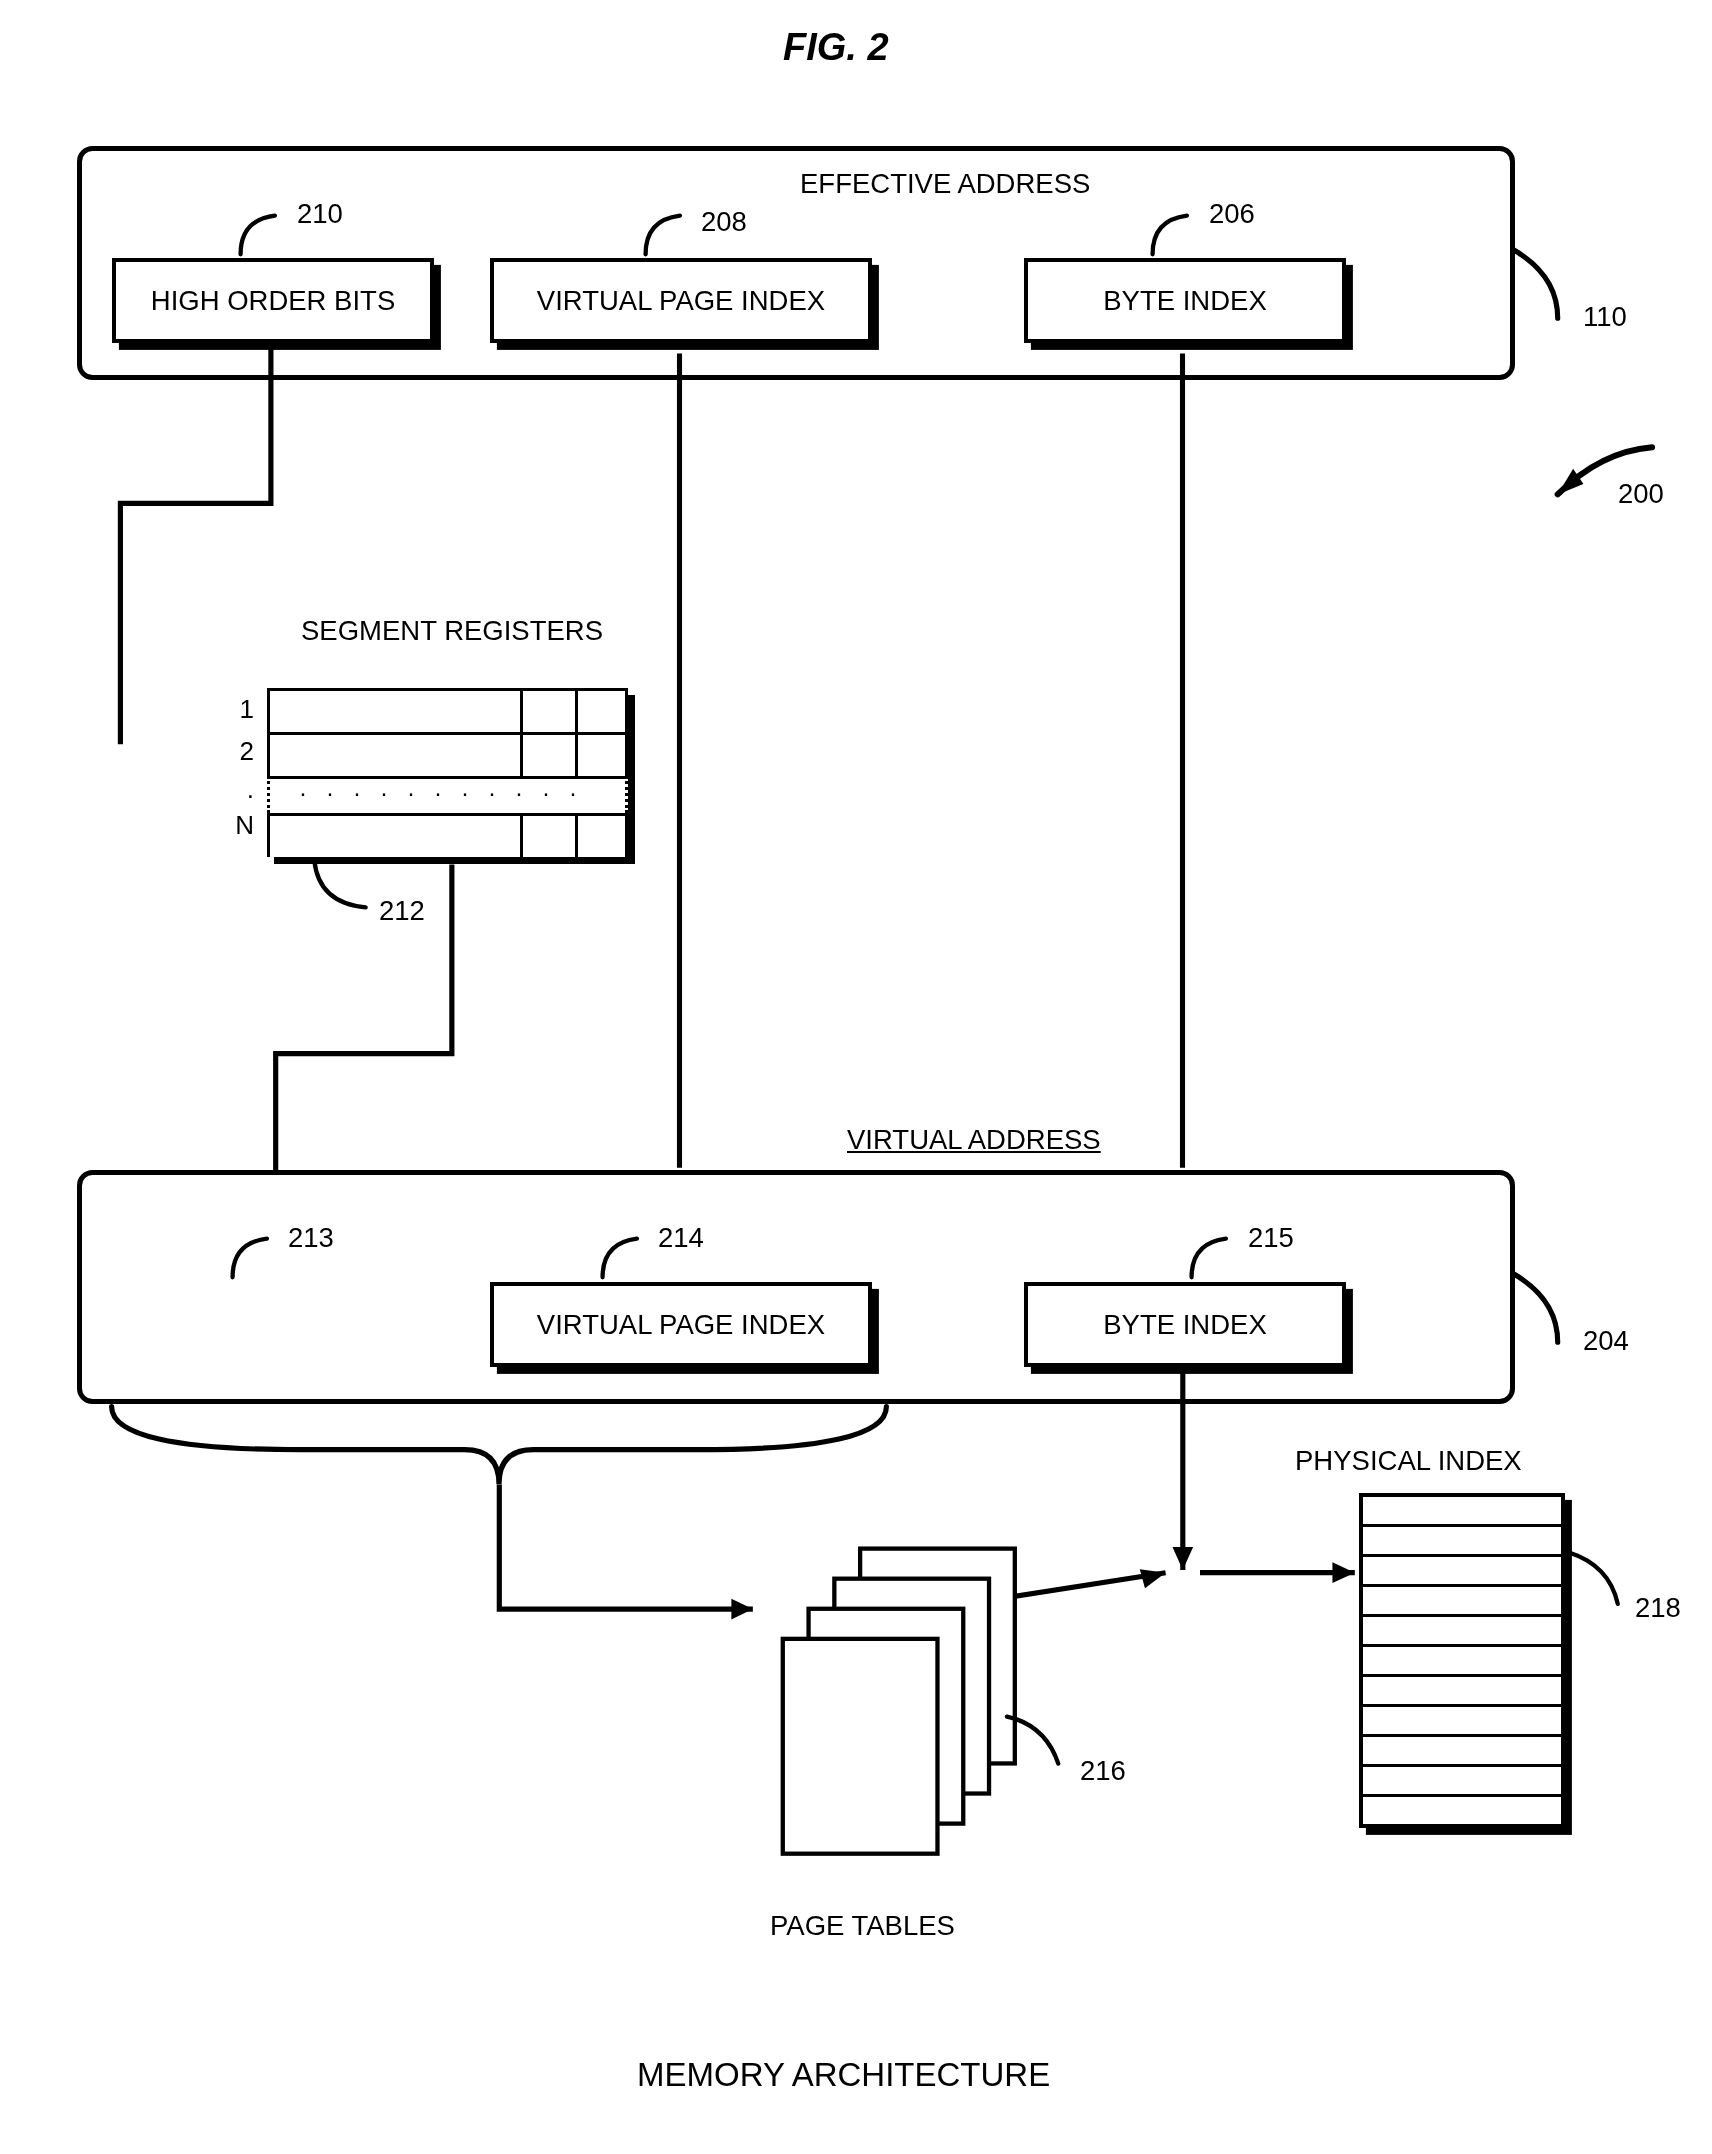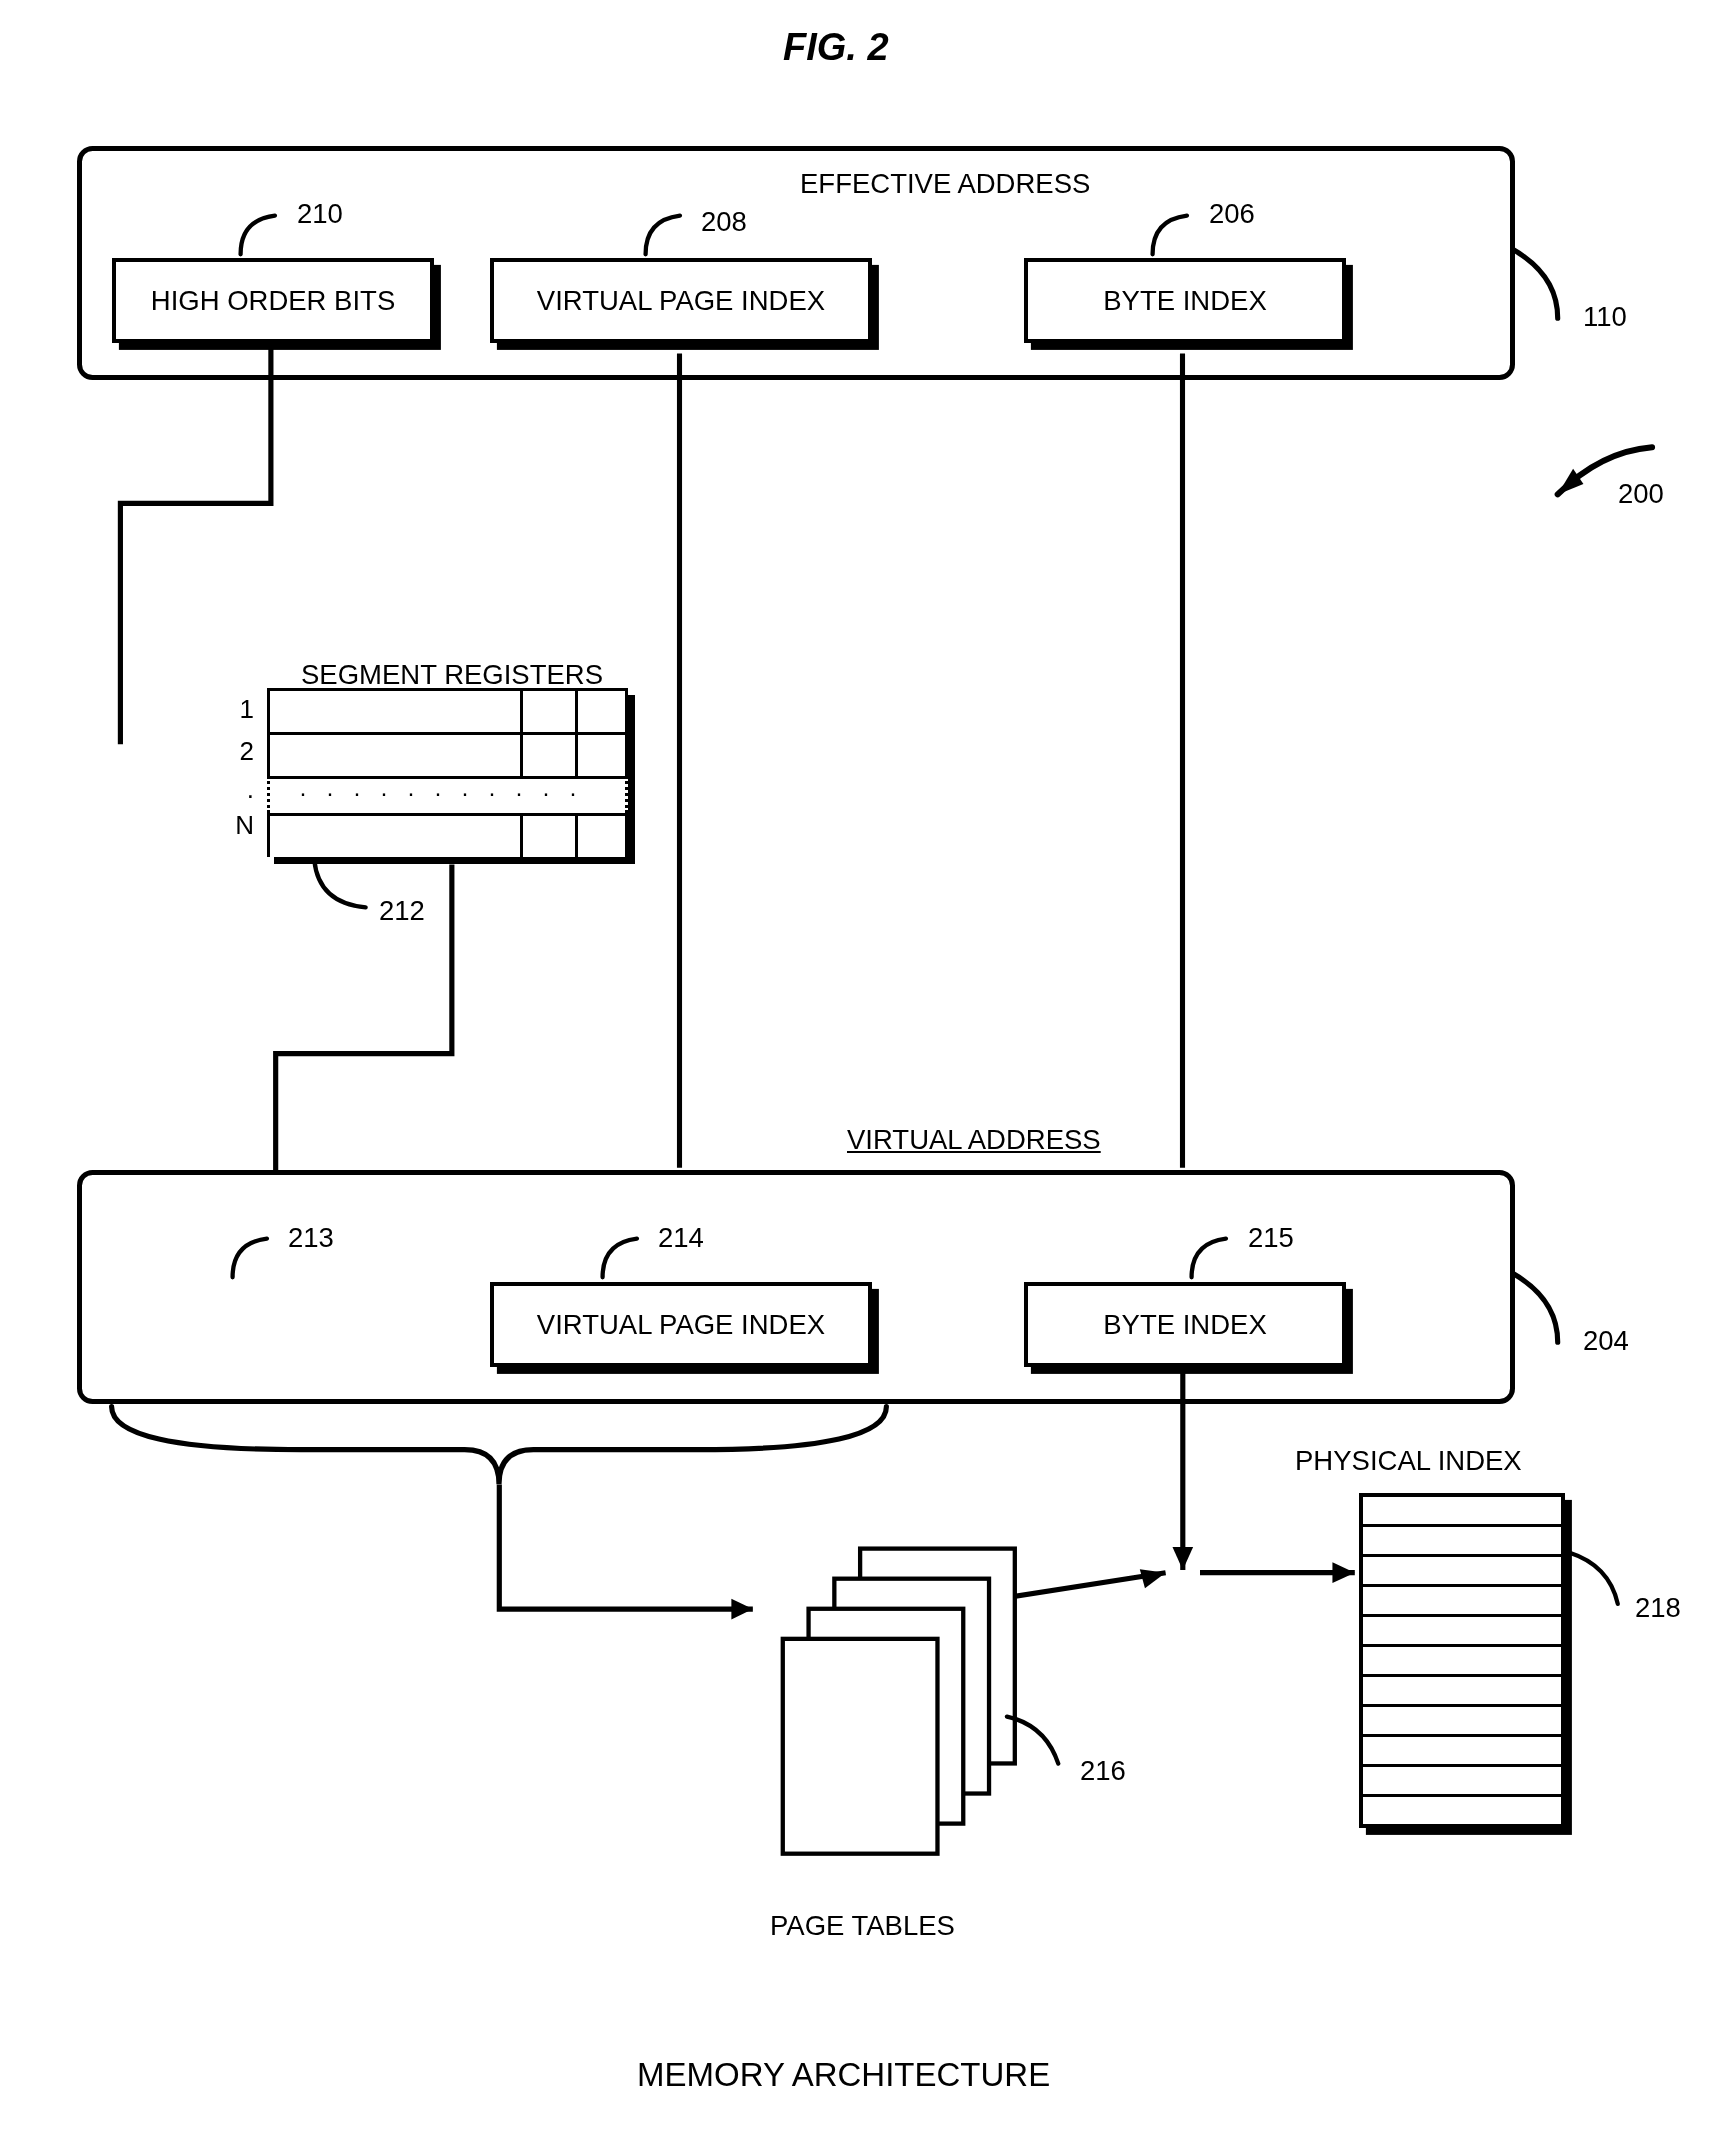--- a/index.html
+++ b/index.html
@@ -12,21 +12,21 @@
     position: relative;
     width: 1444px;
     height: 2154px;
   }
   .label {
     position: absolute;
     font-size: 27.5px;
     color: #000;
     white-space: nowrap;
   }
-  .label.center { text-align: center; margin-top: 44px; }
+  .label.center { text-align: center; }
   .fig-title {
     font-size: 38px;
     font-style: italic;
     font-weight: bold;
   }
   
   .addr-box {
     position: absolute;
     border: 5.2px solid #000;
     border-radius: 15.5px;

